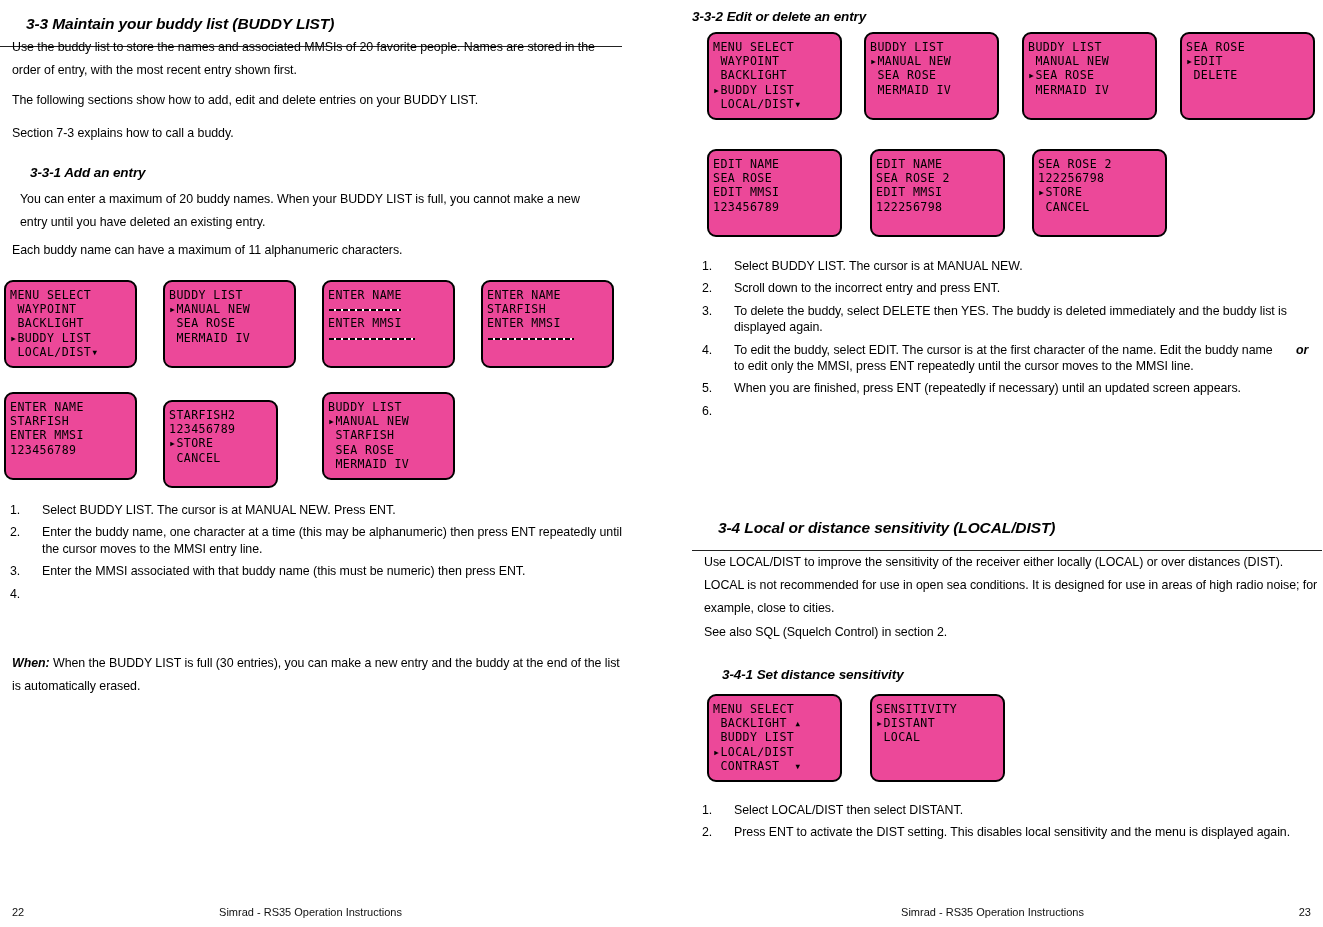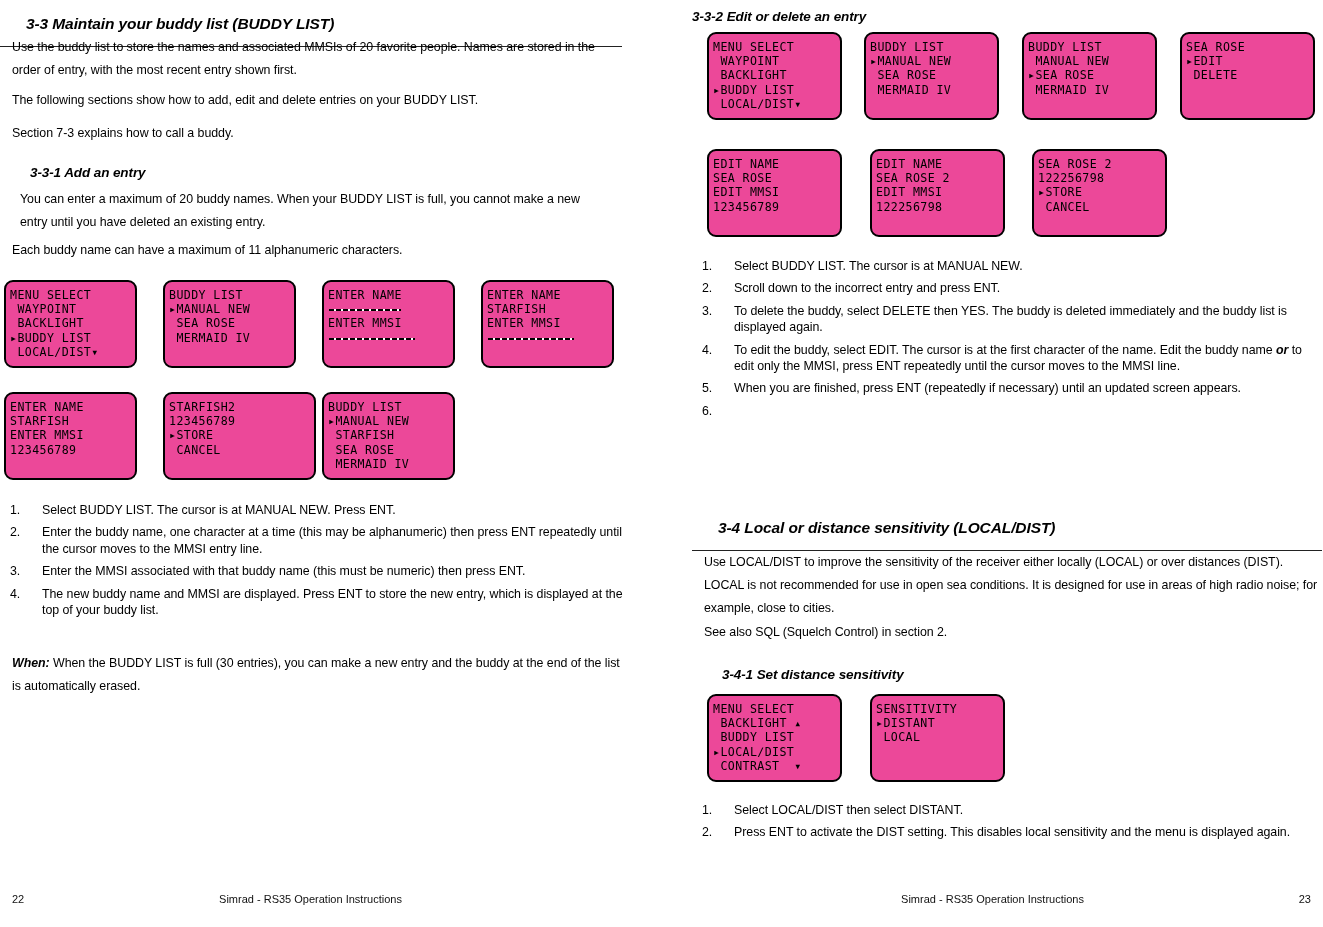--- a/index.html
+++ b/index.html
@@ -103,21 +103,21 @@
     top:7px;
     height:2px;
     width:72px;
     background:repeating-linear-gradient(to right,#000 0 5px,#fff 5px 7px);
   }
   .lcd-line.dash.long .dashline{width:86px;}
 
   
   .footer{
     position:absolute;
-    bottom:20px;
+    bottom:7px;
     width:100%;
     font-size:11px;
     color:#111;
     height:14px;
   }
   .footer .pg{position:absolute;font-size:11px;}
   .footer .cen{
     position:absolute;
     left:0;right:0;
     text-align:center;
@@ -193,21 +193,21 @@
 
   <div class="lcd-row" style="position:absolute;left:0;top:390px;width:661px;height:100px;">
     <div class="lcd" style="left:4px;top:2px;width:133px;height:88px;">
         <div class="lcd-inner">
           <div class="lcd-line">ENTER NAME</div>
           <div class="lcd-line">STARFISH</div>
           <div class="lcd-line">ENTER MMSI</div>
           <div class="lcd-line">123456789</div>
         </div>
       </div>
-    <div class="lcd" style="left:163px;top:2px;width:153px;height:88px;">
+    <div class="lcd" style="left:163px;top:10px;width:115px;height:88px;">
         <div class="lcd-inner">
           <div class="lcd-line">STARFISH2</div>
           <div class="lcd-line">123456789</div>
           <div class="lcd-line">▸STORE</div>
           <div class="lcd-line"> CANCEL</div>
         </div>
       </div>
     <div class="lcd" style="left:322px;top:2px;width:133px;height:88px;">
         <div class="lcd-inner">
           <div class="lcd-line">BUDDY LIST</div>
@@ -217,21 +217,21 @@
           <div class="lcd-line"> MERMAID IV</div>
         </div>
       </div>
   </div>
 
   <div class="col" style="left:0px;top:502px;width:625px;">
     <ol class="olist">
         <li><span class="num">1.</span><span>Select BUDDY LIST.  The cursor is at MANUAL NEW.   Press ENT.</span></li>
         <li><span class="num">2.</span><span>Enter the buddy name, one character at a time (this may be alphanumeric) then press ENT repeatedly until the cursor moves to the MMSI entry line.</span></li>
         <li><span class="num">3.</span><span>Enter the MMSI associated with that buddy name (this must be numeric) then press ENT.</span></li>
-        <li><span class="num">4.</span><span>The new buddy name and MMSI are displayed. Press ENT to store the new entry, which is displayed at the top of your buddy list.</span></li>
+        <li><span class="num">4.</span></li>
       </ol>
   </div>
 
   <div class="col" style="left:12px;top:652px;width:610px;">
     <p class="body"><span class="note-lead">When:</span><span> When the BUDDY LIST is full (30 entries), you can make a new entry and the buddy at the end of the list is automatically erased.</span></p>
   </div>
 
   <div class="footer">
     <span class="pg" style="left:12px;">22</span>
     <span class="cen" style="padding-right:40px;">Simrad - RS35 Operation Instructions</span>
@@ -304,21 +304,21 @@
           <div class="lcd-line"> CANCEL</div>
         </div>
       </div>
   </div>
 
   <div class="col" style="left:30px;top:258px;width:625px;">
     <ol class="olist">
         <li><span class="num">1.</span><span>Select BUDDY LIST.  The cursor is at MANUAL NEW.</span></li>
         <li><span class="num">2.</span><span>Scroll down to the incorrect entry and press ENT.</span></li>
         <li><span class="num">3.</span><span>To delete the buddy, select DELETE then YES. The buddy is deleted immediately and the buddy list is displayed again.</span></li>
-        <li><span class="num">4.</span><span>To edit the buddy, select EDIT. The cursor is at the first character of the name. Edit the buddy name </span><span style="font-weight: bold; font-style: italic;">or</span><span> to edit only the MMSI, press ENT repeatedly until the cursor moves to the MMSI line.</span></li>
+        <li><span class="num">4.</span><span>To edit the buddy, select EDIT. The cursor is at the first character of the name. Edit the buddy name </span><span style="font-weight: bold; font-style: italic; margin-left: 20px;">or</span><span> to edit only the MMSI, press ENT repeatedly until the cursor moves to the MMSI line.</span></li>
         <li><span class="num">5.</span><span>When you are finished, press ENT (repeatedly if necessary) until an updated screen appears.</span></li>
         <li><span class="num">6.</span></li>
       </ol>
   </div>
 
   <div class="col" style="left:30px;top:506px;width:630px;">
     <h2 class="sec">3-4 Local or distance sensitivity (LOCAL/DIST)</h2>
     <div class="sec-rule"></div>
   </div>
 

